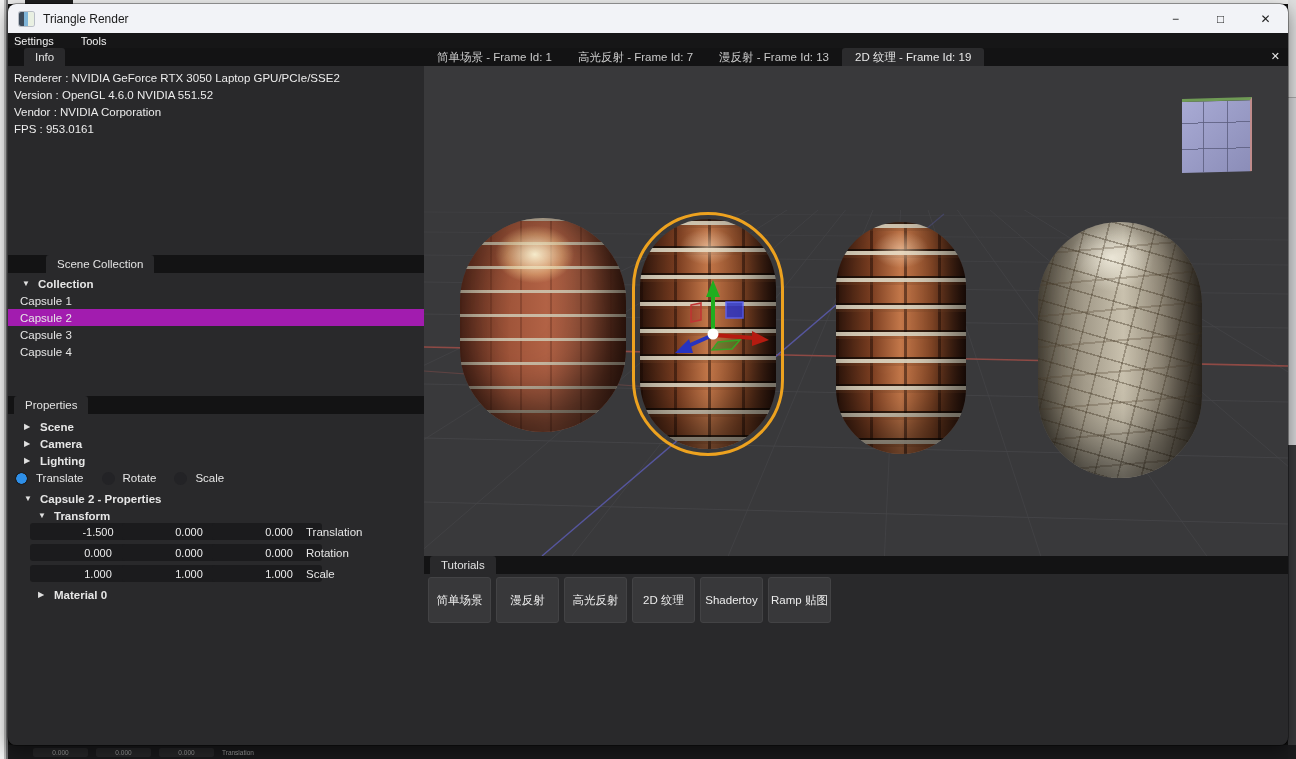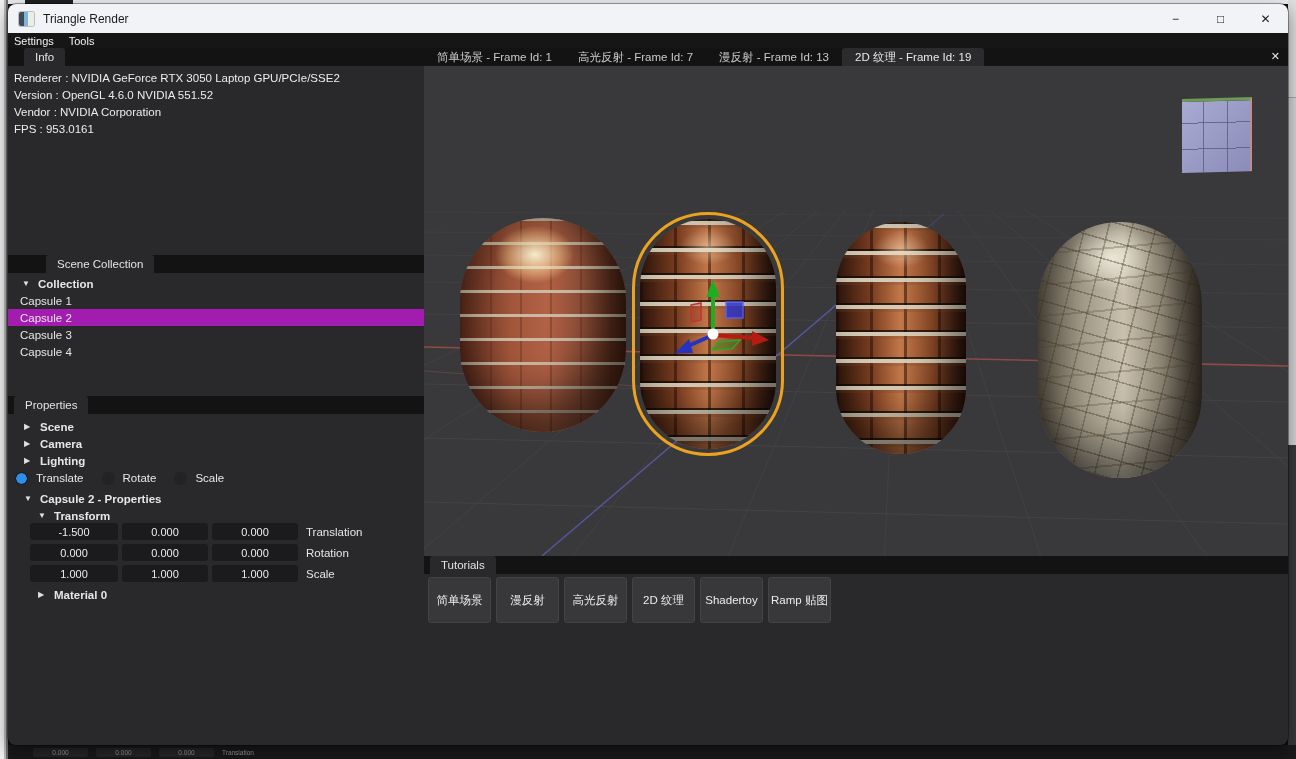--- a/index.html
+++ b/index.html
@@ -23,21 +23,21 @@
   #app{left:8px;top:4px;width:1280px;height:741px;border-radius:8px;overflow:hidden;background:#29292b;box-shadow:0 0 0 1px rgba(0,0,0,.35),0 6px 18px rgba(0,0,0,.45);}
 
   
   #titlebar{left:0;top:0;width:1280px;height:29px;background:#f2f3f7;display:flex;align-items:center;}
   #app-icon{width:15px;height:14px;margin-left:11px;border-radius:2px;background:linear-gradient(90deg,#3c4a5a 0 34%,#7fb4d8 34% 62%,#e9f0e2 62%);box-shadow:0 0 0 1px #b9bec6;}
   #title-text{margin-left:9px;font-size:12px;color:#1b1b1b;}
   #win-controls{margin-left:auto;display:flex;height:29px;}
   .winbtn{width:45px;height:29px;display:flex;align-items:center;justify-content:center;font-size:12px;color:#1b1b1b;}
 
   
-  #menubar{left:0;top:29px;width:1280px;height:15px;background:#161617;display:flex;align-items:center;gap:15px;padding-left:6px;box-sizing:border-box;}
+  #menubar{left:0;top:29px;width:1280px;height:15px;background:#161617;display:flex;align-items:center;gap:27px;padding-left:6px;box-sizing:border-box;}
   .menu-item{color:#f0f0f0;font-size:11px;}
 
   
   #left-col{left:0;top:44px;width:416px;height:697px;background:#131314;}
   #right-col{left:416px;top:44px;width:864px;height:697px;background:#131314;}
 
   .tabbar{width:100%;height:18px;background:#131314;display:flex;align-items:flex-end;}
   .tab{display:inline-flex;align-items:center;height:18px;padding:0 11px;font-size:11.5px;color:#e2e2e2;background:#29292b;border-radius:3px 3px 0 0;margin-left:6px;}
   .panel{background:#29292b;}
 
@@ -57,21 +57,21 @@
 
   
   #props-tabbar{left:0;top:348px;}
   #props-content{left:0;top:366px;width:416px;height:331px;}
   .prow1{position:absolute;left:16px;}
   .plabel{margin-left:4px;font-weight:bold;}
   #modes-row{position:absolute;left:7px;top:56px;height:16px;display:flex;align-items:center;}
   .radio{width:13px;height:13px;border-radius:50%;background:#232326;margin-right:8px;}
   .radio.sel{background:radial-gradient(circle,#2e8fe8 0 54%,#1c1d20 60%);}
   .mode-label{font-size:11.5px;color:#e6e6e6;margin-right:18px;}
-  .vbox{position:absolute;height:17px;background:#1b1b1d;border-radius:3px;color:#ececec;font-size:11px;display:flex;align-items:center;justify-content:center;}
+  .vbox{position:absolute;height:17px;background:#1b1b1d;border-radius:3px;color:#ececec;font-size:11px;display:flex;align-items:center;justify-content:center;padding-left:24px;}
   .vlabel{position:absolute;left:298px;font-size:11.5px;color:#e6e6e6;height:17px;display:flex;align-items:center;}
 
   
   #vp-tabbar{left:0;top:0;width:864px;}
   .vtab{display:inline-flex;align-items:center;height:18px;padding:0 13px;font-size:11.5px;color:#c9c9c9;background:transparent;border-radius:3px 3px 0 0;margin-left:0;}
   .vtab.active{background:#2b2b2d;color:#e8e8e8;}
   #vp-close{position:absolute;right:8px;top:2px;font-size:11px;color:#e8e8e8;}
   #viewport{left:0;top:18px;width:864px;height:490px;background:#39393b;overflow:hidden;}
 
   .capsule{position:absolute;}

